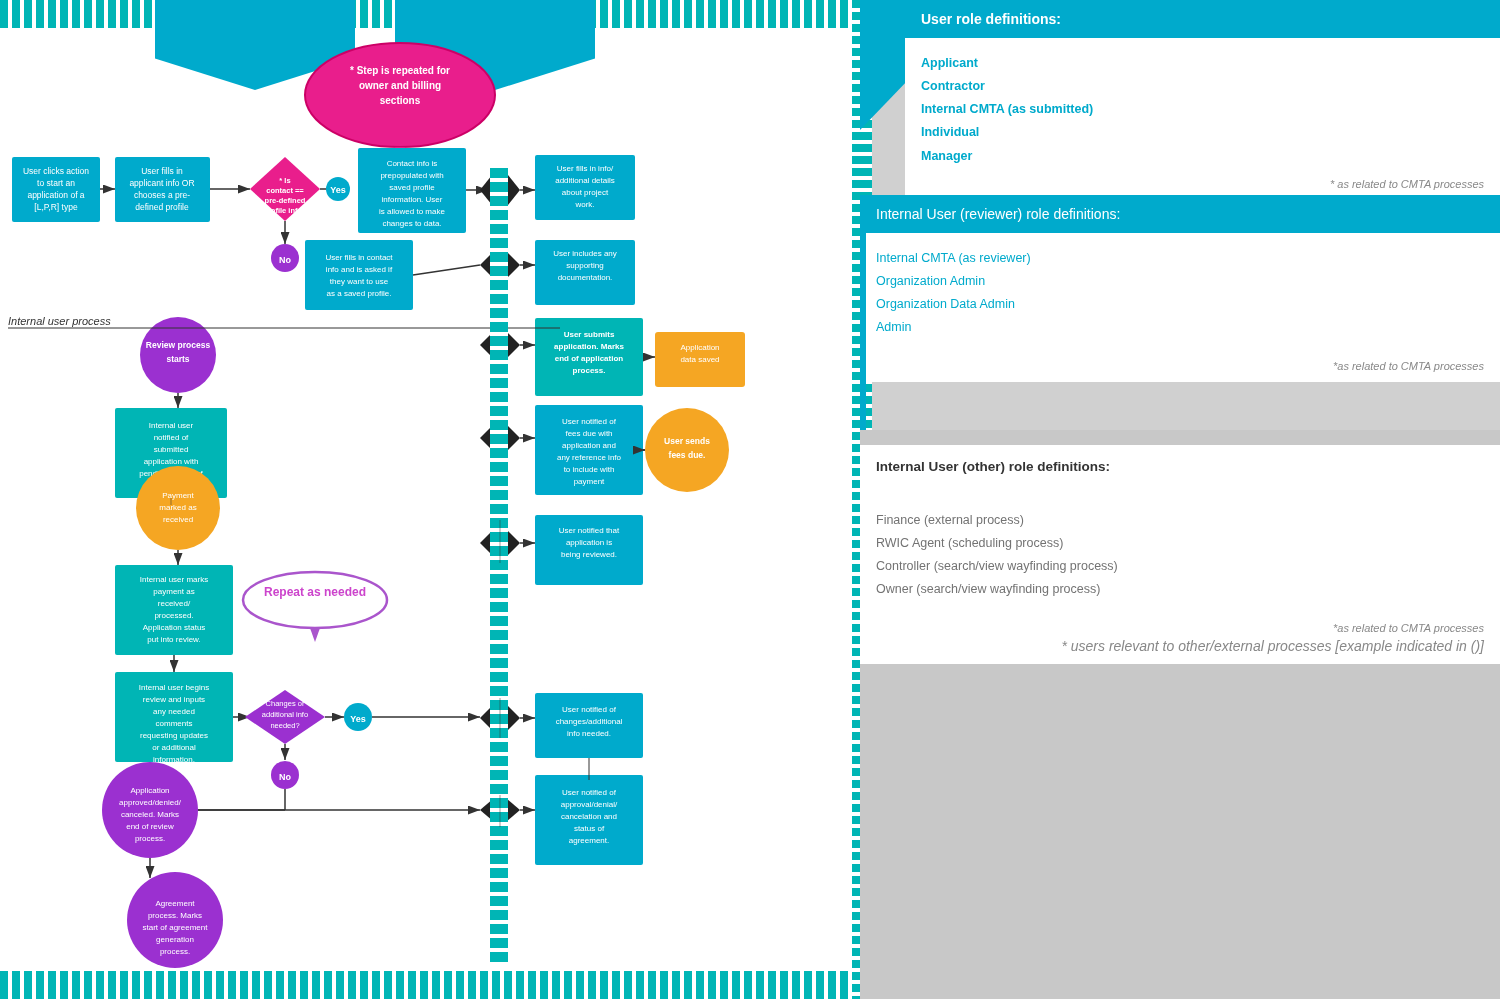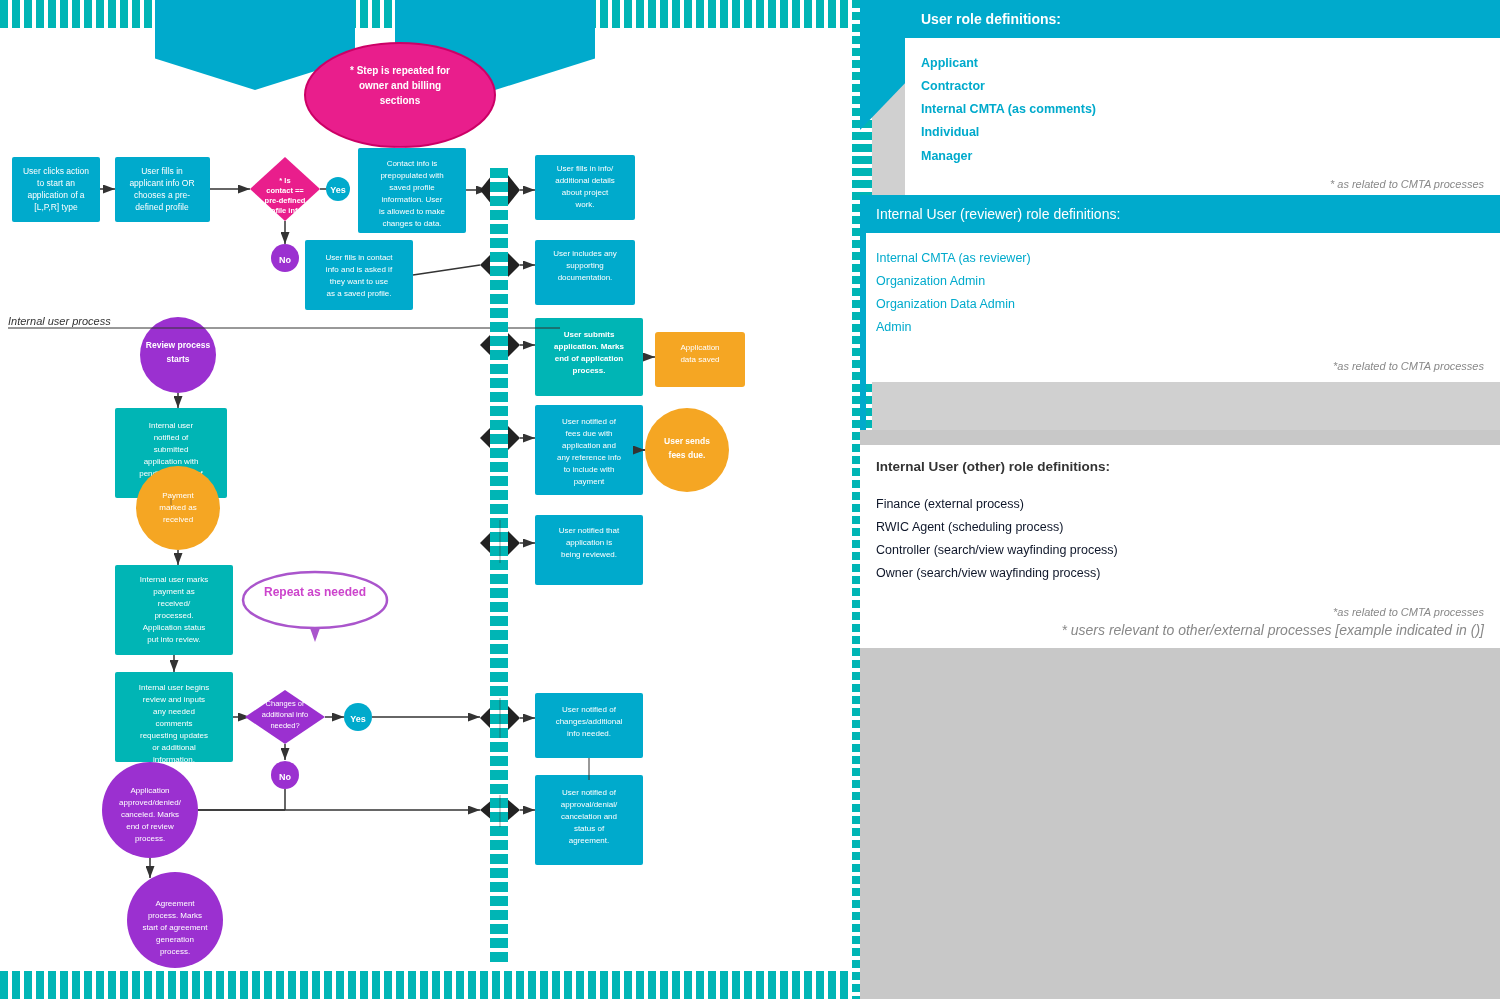--- a/index.html
+++ b/index.html
@@ -315,21 +315,21 @@
   <div style="position:absolute;top:0;left:0;width:50px;height:130px;background:#00aacc;clip-path:polygon(0 0,100% 0,100% 60%,0 100%);"></div>
 
   <div style="position:absolute;top:0;left:45px;right:0;background:white;padding:0;">
     <div style="background:#00aacc;padding:10px 16px;">
       <span style="color:white;font-size:14px;font-weight:bold;">User role definitions:</span>
     </div>
     <div style="padding:14px 16px 10px;min-height:120px;">
       <div style="color:#00aacc;font-size:12.5px;line-height:1.85;font-weight:bold;">
         <div>Applicant</div>
         <div>Contractor</div>
-        <div>Internal CMTA (as comments)</div>
+        <div>Internal CMTA (as submitted)</div>
         <div>Individual</div>
         <div>Manager</div>
       </div>
       <div style="text-align:right;color:#888;font-size:11px;font-style:italic;margin-top:10px;">* as related to CMTA processes</div>
     </div>
   </div>
 
   <div style="position:absolute;top:195px;left:0;right:0;background:white;">
     <div style="background:#00aacc;padding:10px 16px;">
       <span style="color:white;font-size:14px;font-weight:normal;">Internal User (reviewer) role definitions:</span>
@@ -345,21 +345,21 @@
     </div>
   </div>
 
   <div style="position:absolute;top:430px;left:0;right:0;bottom:0;background:#c8c8c8;"></div>
 
   <div style="position:absolute;top:445px;left:0;right:0;background:white;margin:0;">
     <div style="background:white;padding:12px 16px 10px;">
       <span style="color:#333;font-size:13.5px;font-weight:bold;">Internal User (other) role definitions:</span>
     </div>
     <div style="padding:8px 16px 10px;">
-      <div style="color:#0f172a;font-size:12.5px;line-height:1.85;">
+      <div style="color:#737373;font-size:12.5px;line-height:1.85;margin-top:16px;">
         <div>Finance (external process)</div>
         <div>RWIC Agent (scheduling process)</div>
         <div>Controller (search/view wayfinding process)</div>
         <div>Owner (search/view wayfinding process)</div>
       </div>
       <div style="text-align:right;color:#888;font-size:11px;font-style:italic;margin-top:20px;">*as related to CMTA processes</div>
       <div style="text-align:right;color:#888;font-size:14px;font-style:italic;margin-top:4px;">* users relevant to other/external processes [example indicated in ()]</div>
     </div>
   </div>
 

